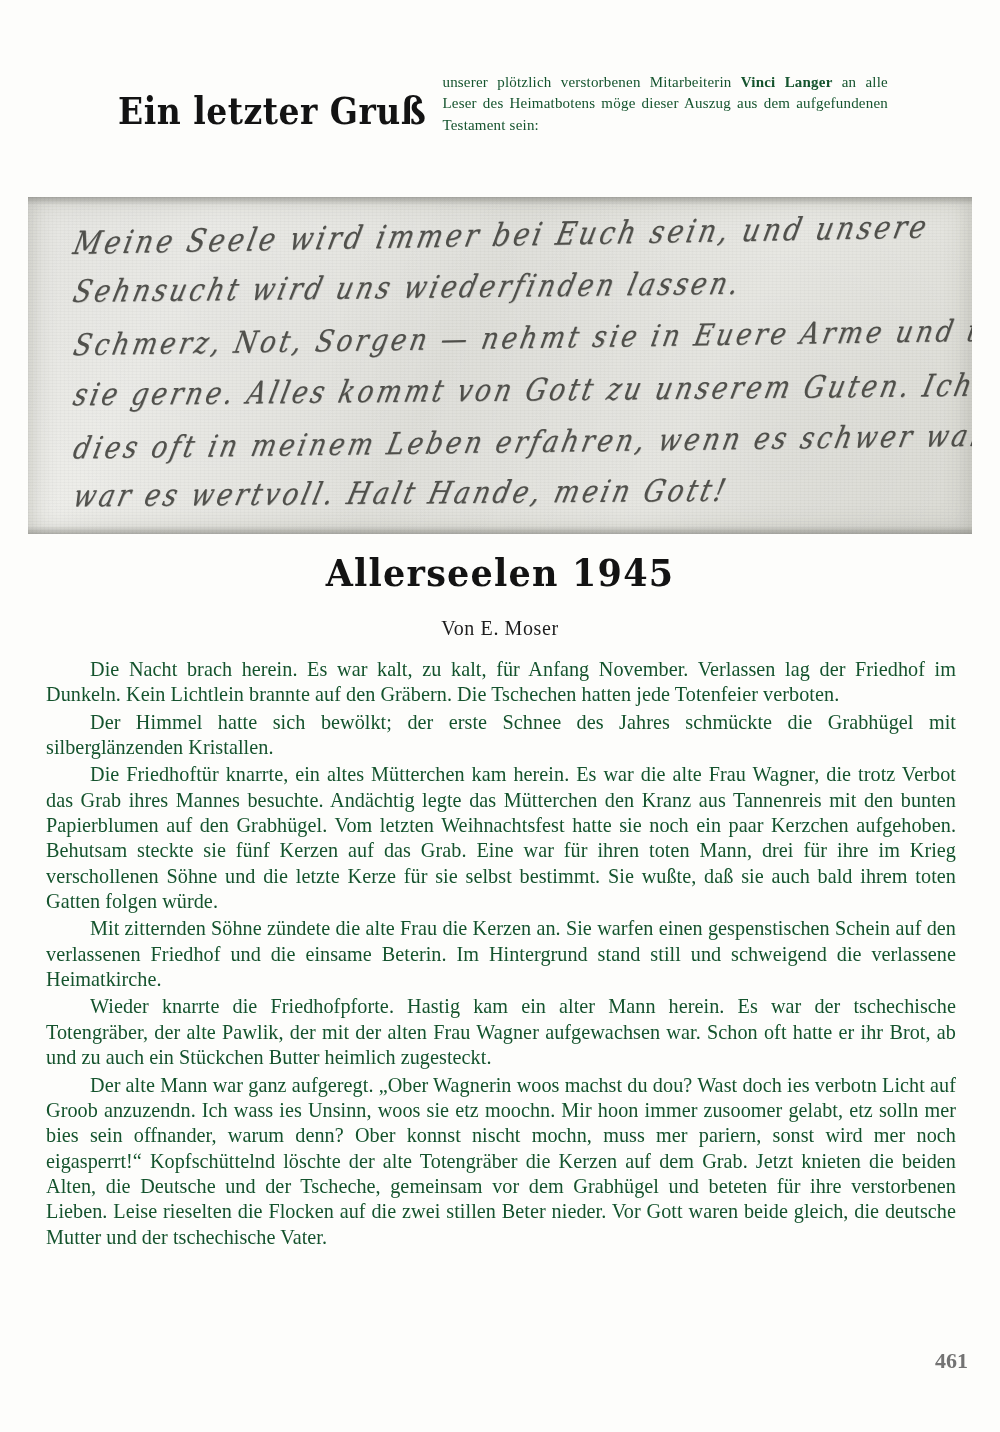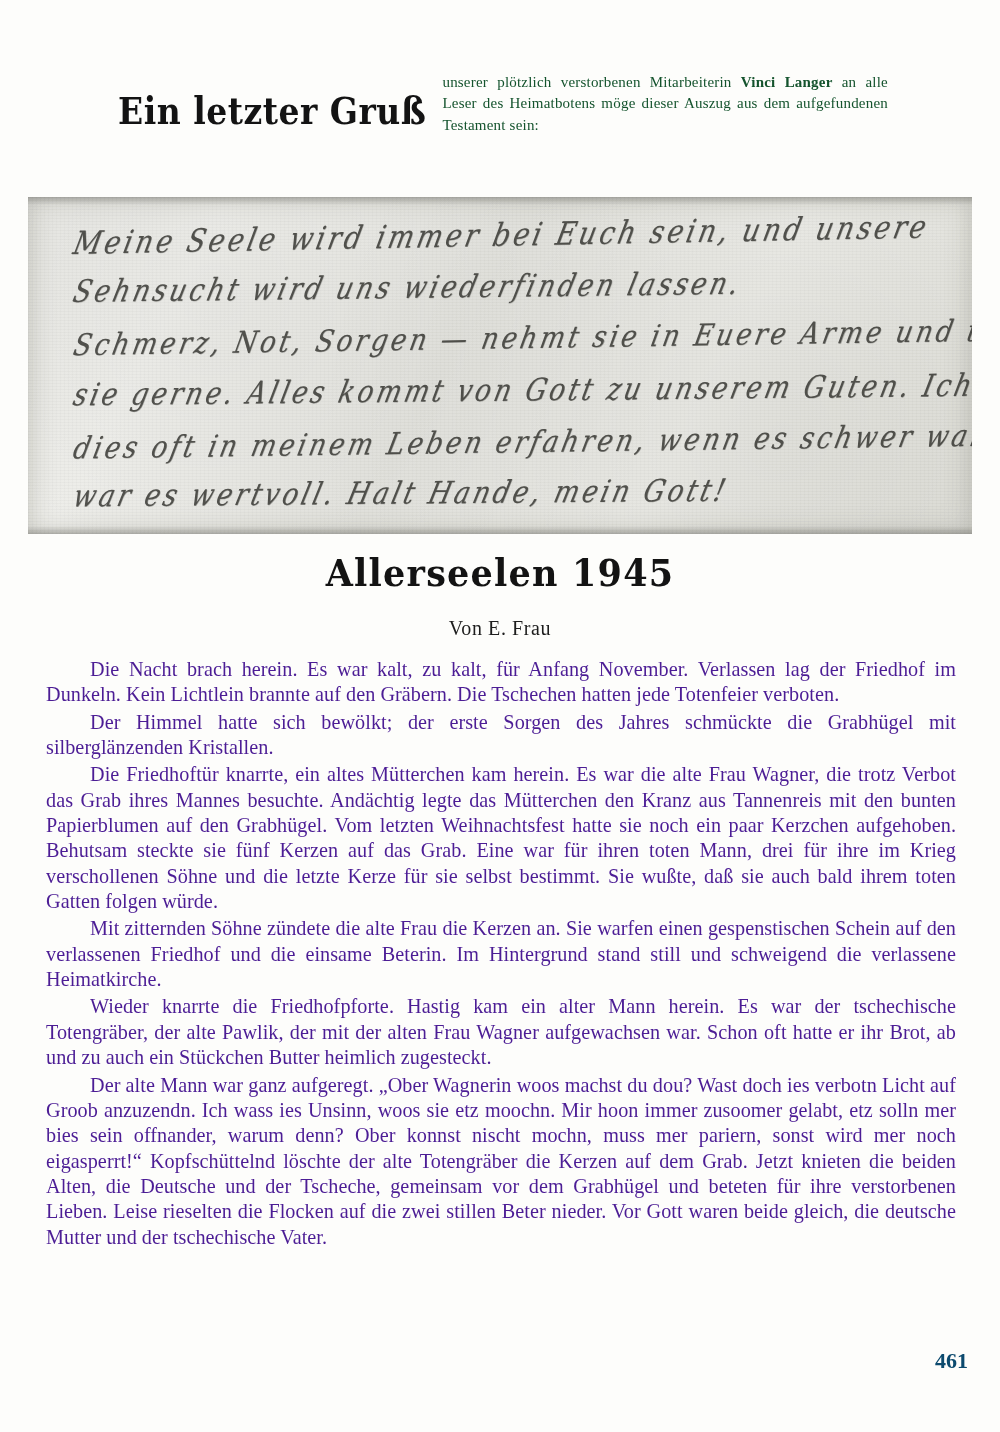--- a/index.html
+++ b/index.html
@@ -131,37 +131,37 @@
   .body-col {
     position: absolute;
     left: 46px;
     top: 657px;
     width: 910px;
     font-family: "Liberation Serif", serif;
     font-size: 20.2px;
     line-height: 1.255;
     text-align: justify;
     text-justify: inter-word;
-    color: #4c1d95;
+    color: #14532d;
     letter-spacing: 0.05px;
   }
   .body-col p {
     margin: 0 0 2px 0;
     text-indent: 44px;
   }
   .body-col p:last-child { margin-bottom: 12px; }
 
   .page-number {
     position: absolute;
     right: 32px;
     bottom: 58px;
     font-family: "Liberation Serif", serif;
     font-weight: bold;
     font-size: 22px;
-    color: #0c4a6e;
+    color: #737373;
   }
 </style>
 </head>
 <body>
 
 <div class="page">
 
   <div class="header-block">
     <div class="fraktur-title">Ein letzter Gruß</div>
     <div class="header-text"><span>unserer plötzlich verstorbenen Mitarbeite­rin </span><b>Vinci Langer</b><span> an alle Leser des Heimat­botens möge dieser Auszug aus dem aufge­fundenen Testament sein:</span></div>
@@ -173,25 +173,25 @@
     <div class="hand l2">Sehnsucht wird uns wiederfinden lassen.</div>
     <div class="hand l3">Schmerz, Not, Sorgen — nehmt sie in Euere Arme und tragt</div>
     <div class="hand l4">sie gerne. Alles kommt von Gott zu unserem Guten. Ich habe</div>
     <div class="hand l5">dies oft in meinem Leben erfahren, wenn es schwer war,</div>
     <div class="hand l6">war es wertvoll. Halt Hande, mein Gott!</div>
     <div class="grain"></div>
     <div class="edge-bottom"></div>
   </div>
 
   <div class="article-title">Allerseelen 1945</div>
-  <div class="article-byline">Von E. Frau</div>
+  <div class="article-byline">Von E. Moser</div>
 
   <div class="body-col">
     <p>Die Nacht brach herein. Es war kalt, zu kalt, für Anfang November. Verlassen lag der Friedhof im Dunkeln. Kein Lichtlein brannte auf den Gräbern. Die Tschechen hatten jede Totenfeier verboten.</p>
-    <p>Der Himmel hatte sich bewölkt; der erste Sorgen des Jahres schmückte die Grabhügel mit silberglänzenden Kristallen.</p>
+    <p>Der Himmel hatte sich bewölkt; der erste Schnee des Jahres schmückte die Grabhügel mit silberglänzenden Kristallen.</p>
     <p>Die Friedhoftür knarrte, ein altes Mütterchen kam herein. Es war die alte Frau Wagner, die trotz Verbot das Grab ihres Mannes besuchte. Andächtig legte das Mütterchen den Kranz aus Tannenreis mit den bunten Papierblumen auf den Grabhügel. Vom letzten Weihnachtsfest hatte sie noch ein paar Kerzchen aufgehoben. Behutsam steckte sie fünf Kerzen auf das Grab. Eine war für ihren toten Mann, drei für ihre im Krieg verschollenen Söhne und die letzte Kerze für sie selbst bestimmt. Sie wußte, daß sie auch bald ihrem toten Gatten folgen würde.</p>
     <p>Mit zitternden Söhne zündete die alte Frau die Kerzen an. Sie warfen einen gespenstischen Schein auf den verlassenen Friedhof und die einsame Beterin. Im Hintergrund stand still und schweigend die verlassene Heimatkirche.</p>
     <p>Wieder knarrte die Friedhofpforte. Hastig kam ein alter Mann herein. Es war der tschechische Totengräber, der alte Pawlik, der mit der alten Frau Wagner aufgewachsen war. Schon oft hatte er ihr Brot, ab und zu auch ein Stückchen Butter heimlich zugesteckt.</p>
     <p>Der alte Mann war ganz aufgeregt. „Ober Wagnerin woos machst du dou? Wast doch ies verbotn Licht auf Groob anzuzendn. Ich wass ies Unsinn, woos sie etz moochn. Mir hoon immer zusoomer gelabt, etz solln mer bies sein offnander, warum denn? Ober konnst nischt mochn, muss mer pariern, sonst wird mer noch eigasperrt!“ Kopfschüttelnd löschte der alte Totengräber die Kerzen auf dem Grab. Jetzt knieten die beiden Alten, die Deutsche und der Tscheche, gemeinsam vor dem Grabhügel und beteten für ihre verstorbenen Lieben. Leise rieselten die Flocken auf die zwei stillen Beter nieder. Vor Gott waren beide gleich, die deutsche Mutter und der tschechische Vater.</p>
   </div>
 
   <div class="page-number">461</div>
 </div>
 
 </body></html>

